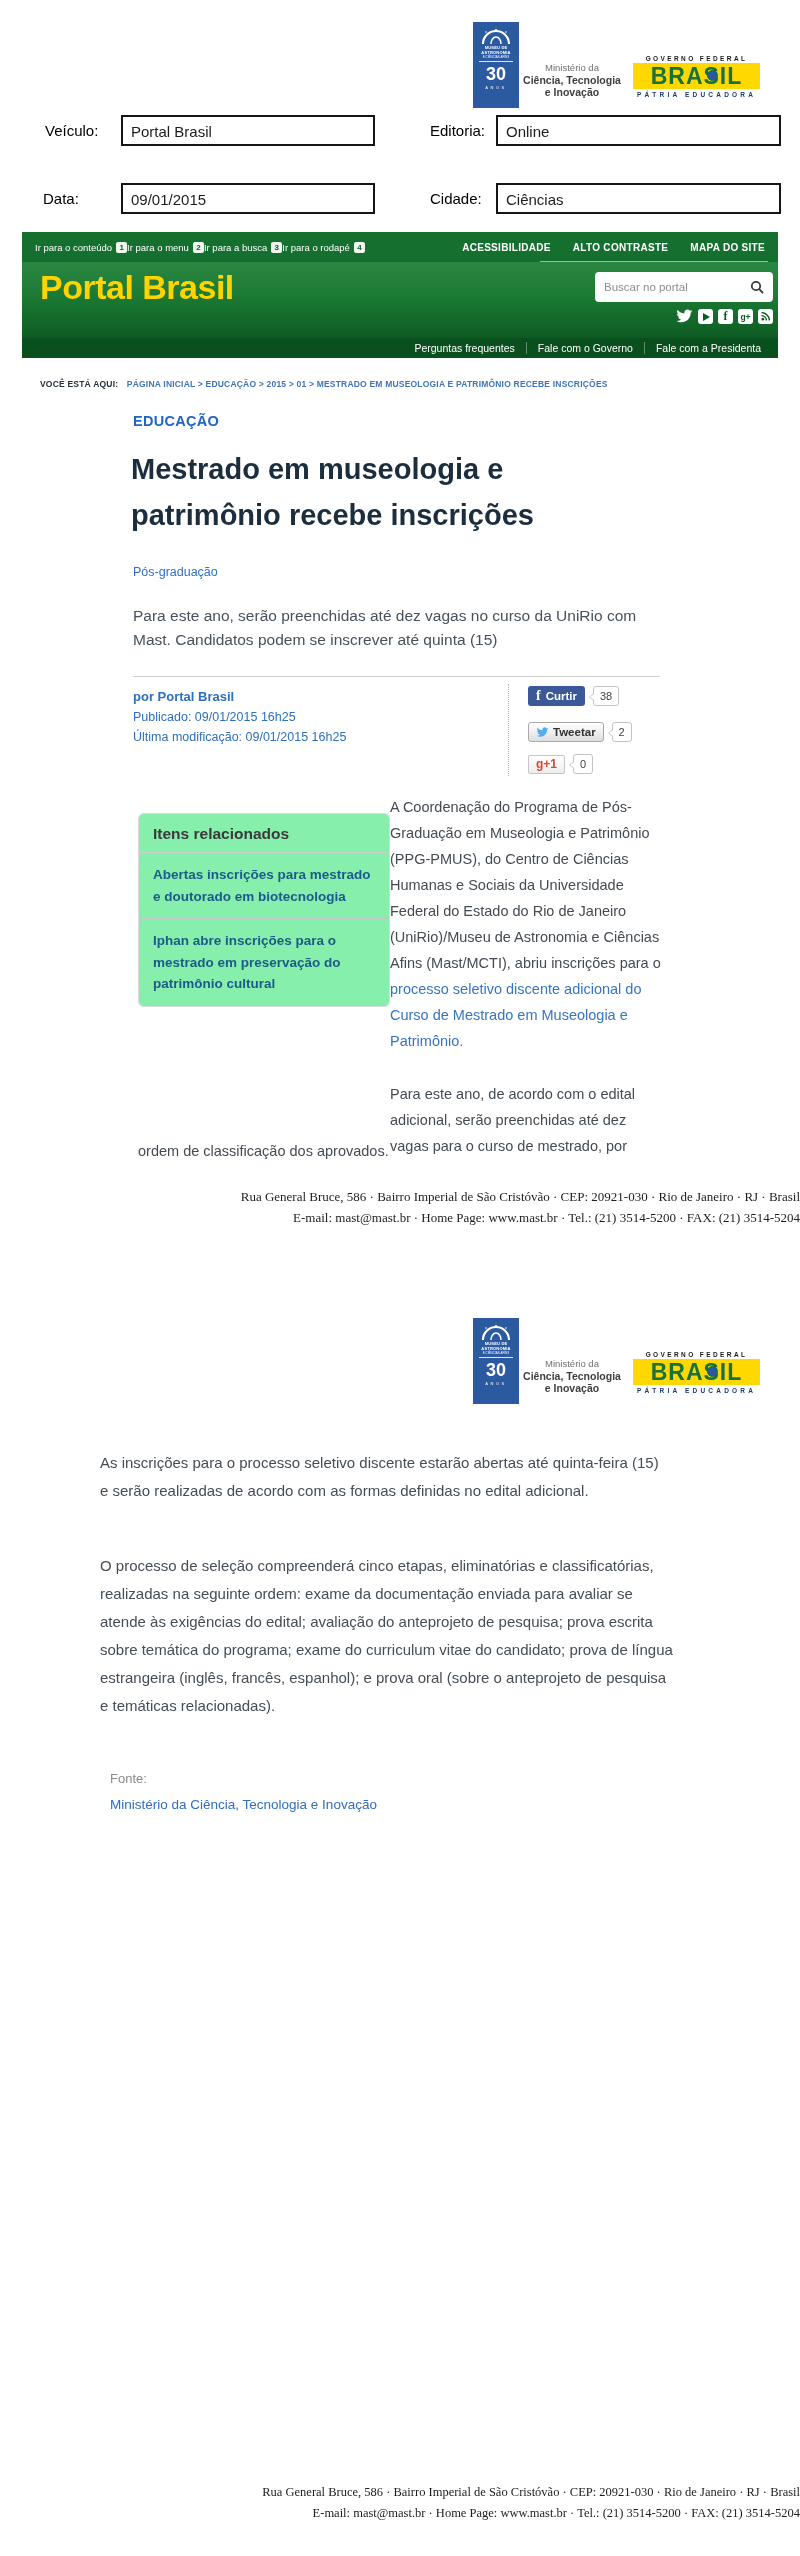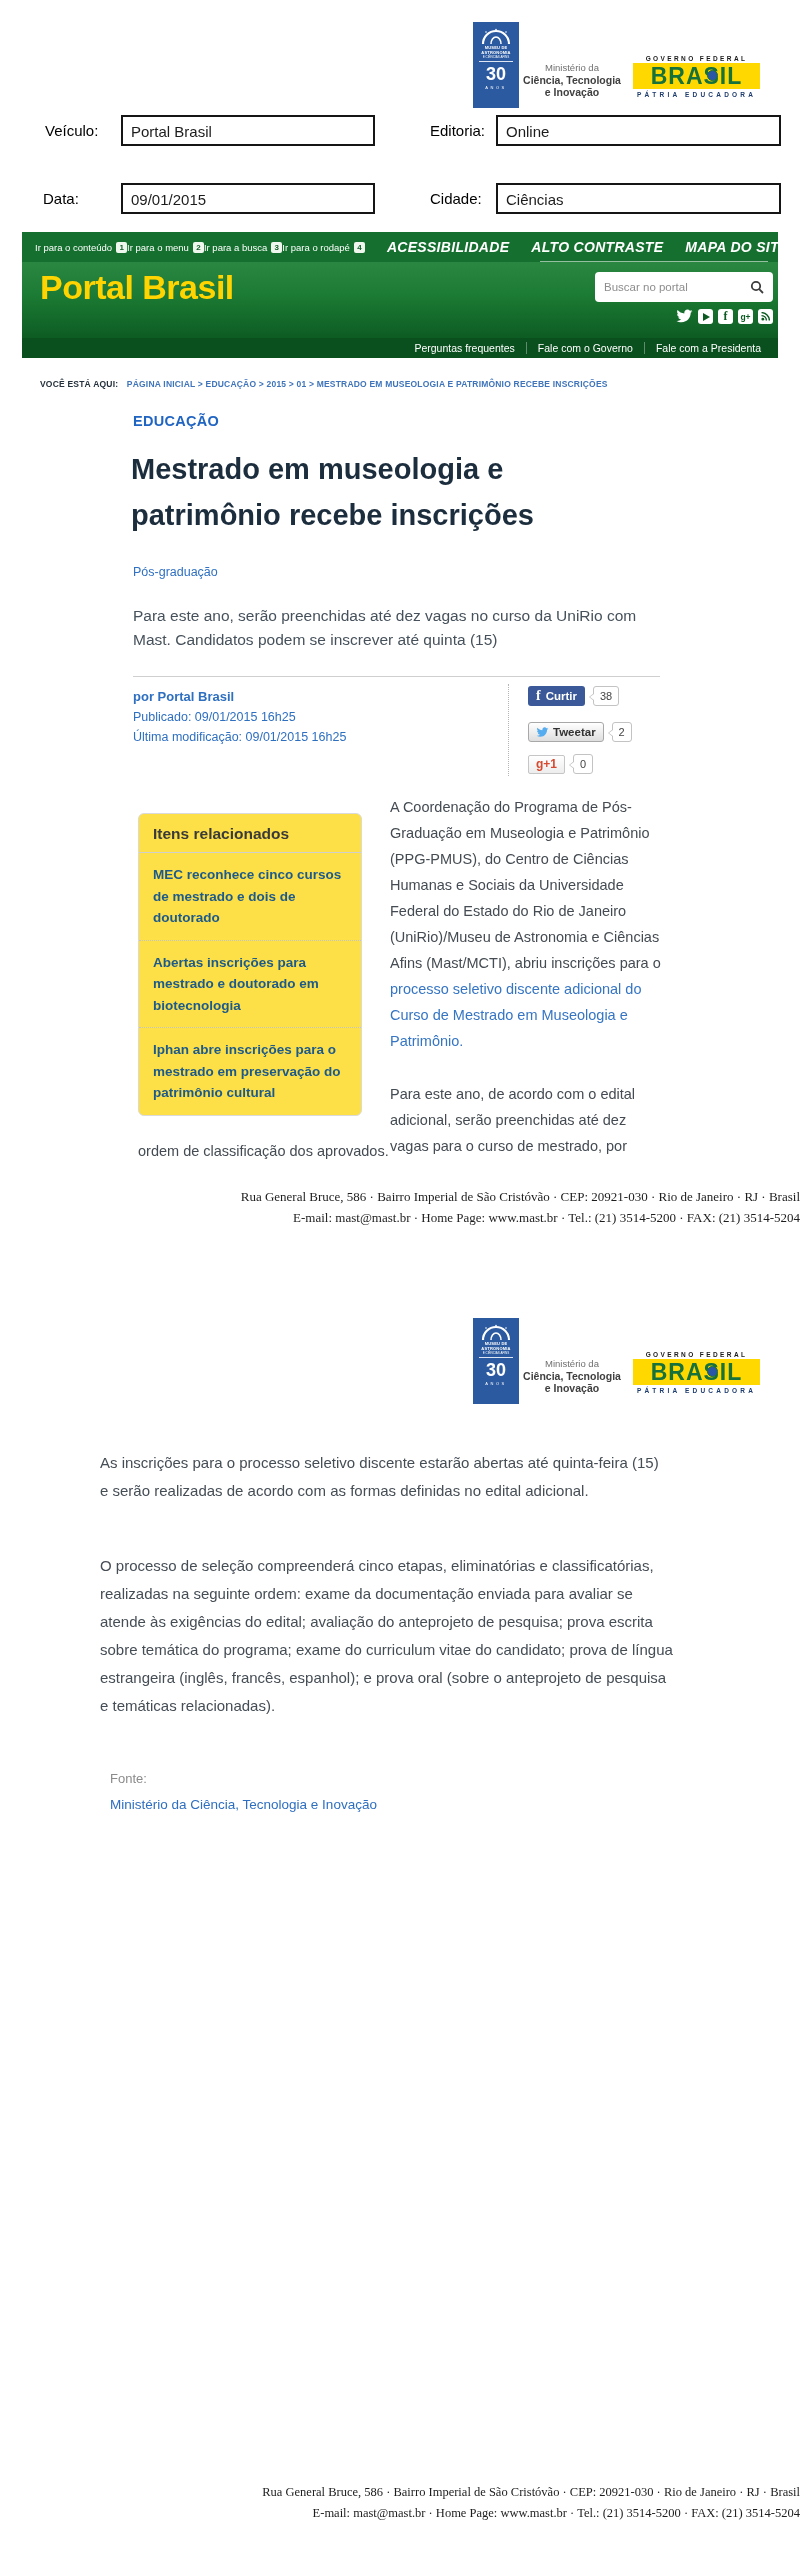--- a/index.html
+++ b/index.html
@@ -30,21 +30,21 @@
   .form-label { position:absolute; font-size:15px; color:#000; }
   .form-box { position:absolute; height:31px; border:2px solid #151515; background:#fff; font-size:15px; color:#1c1c1c; padding:6px 8px 0; }
 
   
   .site-header { position:absolute; left:22px; top:232px; width:756px; height:126px; }
   .a11y-bar { position:relative; height:30px; background:#15702f; display:flex; align-items:center; justify-content:space-between; padding:0 13px; }
   .skip-links { display:flex; align-items:center; }
   .skip-item { display:flex; align-items:center; font-size:9.5px; color:#fff; white-space:nowrap; }
   .skip-key { display:inline-block; width:11px; height:11px; background:#eef6ee; color:#0c5d26; font-size:8px; font-weight:bold; text-align:center; line-height:11px; border-radius:2px; margin-left:4px; }
   .utility-links { display:flex; align-items:center; }
-  .utility-link { font-size:14px; font-weight:bold; color:#fff; letter-spacing:.3px; margin-left:22px; white-space:nowrap;font-style:italic; }
+  .utility-link { font-size:10px; font-weight:bold; color:#fff; letter-spacing:.3px; margin-left:22px; white-space:nowrap; }
   .utility-underline { position:absolute; right:10px; top:29px; width:228px; height:1px; background:rgba(255,255,255,.55); }
   .header-main { position:relative; height:76px; background:linear-gradient(180deg,#2a8742 0%, #1b7a33 45%, #0d5c23 100%); }
   .portal-logo { position:absolute; left:18px; top:6px; font-size:34px; font-weight:bold; color:#ffd400; letter-spacing:-.5px; }
   .search-box { position:absolute; right:5px; top:10px; width:178px; height:30px; background:#fff; border-radius:4px; display:flex; align-items:center; justify-content:space-between; padding:0 9px; }
   .search-ph { font-size:11.5px; color:#8d8d8d; }
   .social-row { position:absolute; right:5px; top:47px; display:flex; align-items:center; gap:5px; }
   .sq-icon { width:15px; height:15px; background:#fff; border-radius:3px; display:flex; align-items:center; justify-content:center; color:#0b5a21; font-weight:bold; }
   .gov-bar { height:20px; background:#0a4f1e; display:flex; justify-content:flex-end; align-items:center; padding-right:6px; }
   .gov-bar-link { font-size:10.5px; color:#fff; padding:0 11px; border-left:1px solid rgba(255,255,255,.35); white-space:nowrap; }
   .gov-bar-link:first-child { border-left:none; }
@@ -67,21 +67,21 @@
   .share-row { position:absolute; left:528px; display:flex; align-items:center; }
   .fb-row { top:686px; } .tw-row { top:722px; } .gp-row { top:754px; }
   .fb-btn { display:inline-flex; align-items:center; gap:5px; height:20px; background:#3b5998; border-radius:3px; padding:0 8px; color:#fff; font-size:11.5px; font-weight:bold; }
   .fb-f { font-family:"Liberation Serif", serif; font-size:14px; font-weight:bold; }
   .tw-btn { display:inline-flex; align-items:center; gap:4px; height:20px; background:linear-gradient(#ffffff,#dedede); border:1px solid #a8a8a8; border-radius:3px; padding:0 7px; color:#333; font-size:11.5px; font-weight:bold; }
   .gp-btn { display:inline-flex; align-items:center; height:19px; background:linear-gradient(#ffffff,#ededed); border:1px solid #c6c6c6; border-radius:2px; padding:0 7px; font-size:12px; font-weight:bold; color:#d6492f; }
   .count-bubble { position:relative; display:inline-block; height:20px; line-height:18px; border:1px solid #c3c3c3; border-radius:3px; background:#fff; padding:0 6px; font-size:11px; color:#444; margin-left:8px; }
   .count-bubble::before { content:""; position:absolute; left:-5px; top:6px; border-top:4px solid transparent; border-bottom:4px solid transparent; border-right:5px solid #c3c3c3; }
   .count-bubble::after { content:""; position:absolute; left:-4px; top:7px; border-top:3px solid transparent; border-bottom:3px solid transparent; border-right:4px solid #fff; }
 
-  .related-box { position:absolute; left:138px; top:813px; width:224px; background:#fde047; border:1px solid #dadada; border-radius:6px; overflow:hidden; }
+  .related-box { position:absolute; left:138px; top:813px; width:252px; background:#86efac; border:1px solid #dadada; border-radius:6px; overflow:hidden; }
   .related-title { padding:11px 14px 9px; font-size:15.5px; font-weight:bold; color:#3a3a3a; border-bottom:1px solid #cfcfcf; }
   .related-item { padding:11px 14px; font-size:13.5px; font-weight:bold; color:#1d5a8c; line-height:21.5px; border-bottom:1px dotted #c4c4c4; cursor:pointer; }
   .related-item:last-child { border-bottom:none; }
 
   .body-col { position:absolute; left:390px; top:794px; width:272px; font-size:14.5px; line-height:26px; color:#444b52; }
   .body-col p + p { margin-top:27px; }
   .inline-link { color:#3575c4; }
   .continuation { position:absolute; left:138px; top:1143px; font-size:14.5px; color:#444b52; }
 
   .doc-footer { position:absolute; left:0; width:800px; text-align:right; font-family:"Liberation Serif", serif; font-size:13px; line-height:21px; color:#1d1d1d; }
@@ -235,21 +235,20 @@
     </span>
     <span class="count-bubble">2</span>
   </div>
   <div class="share-row gp-row">
     <span class="gp-btn">g+1</span>
     <span class="count-bubble">0</span>
   </div>
 
   <div class="related-box">
     <div class="related-title">Itens relacionados</div>
-    <div class="related-item">MEC reconhece cinco cursos de mestrado e dois de doutorado</div>
     <div class="related-item">Abertas inscrições para mestrado e doutorado em biotecnologia</div>
     <div class="related-item">Iphan abre inscrições para o mestrado em preservação do patrimônio cultural</div>
   </div>
 
   <div class="body-col">
     <p><span>A Coordenação do Programa de Pós-Graduação em Museologia e Patrimônio (PPG-PMUS), do Centro de Ciências Humanas e Sociais da Universidade Federal do Estado do Rio de Janeiro (UniRio)/Museu de Astronomia e Ciências Afins (Mast/MCTI), abriu inscrições para o </span><span class="inline-link">processo seletivo discente adicional do Curso de Mestrado em Museologia e Patrimônio.</span></p>
     <p>Para este ano, de acordo com o edital adicional, serão preenchidas até dez vagas para o curso de mestrado, por</p>
   </div>
   <div class="continuation">ordem de classificação dos aprovados.</div>
 

